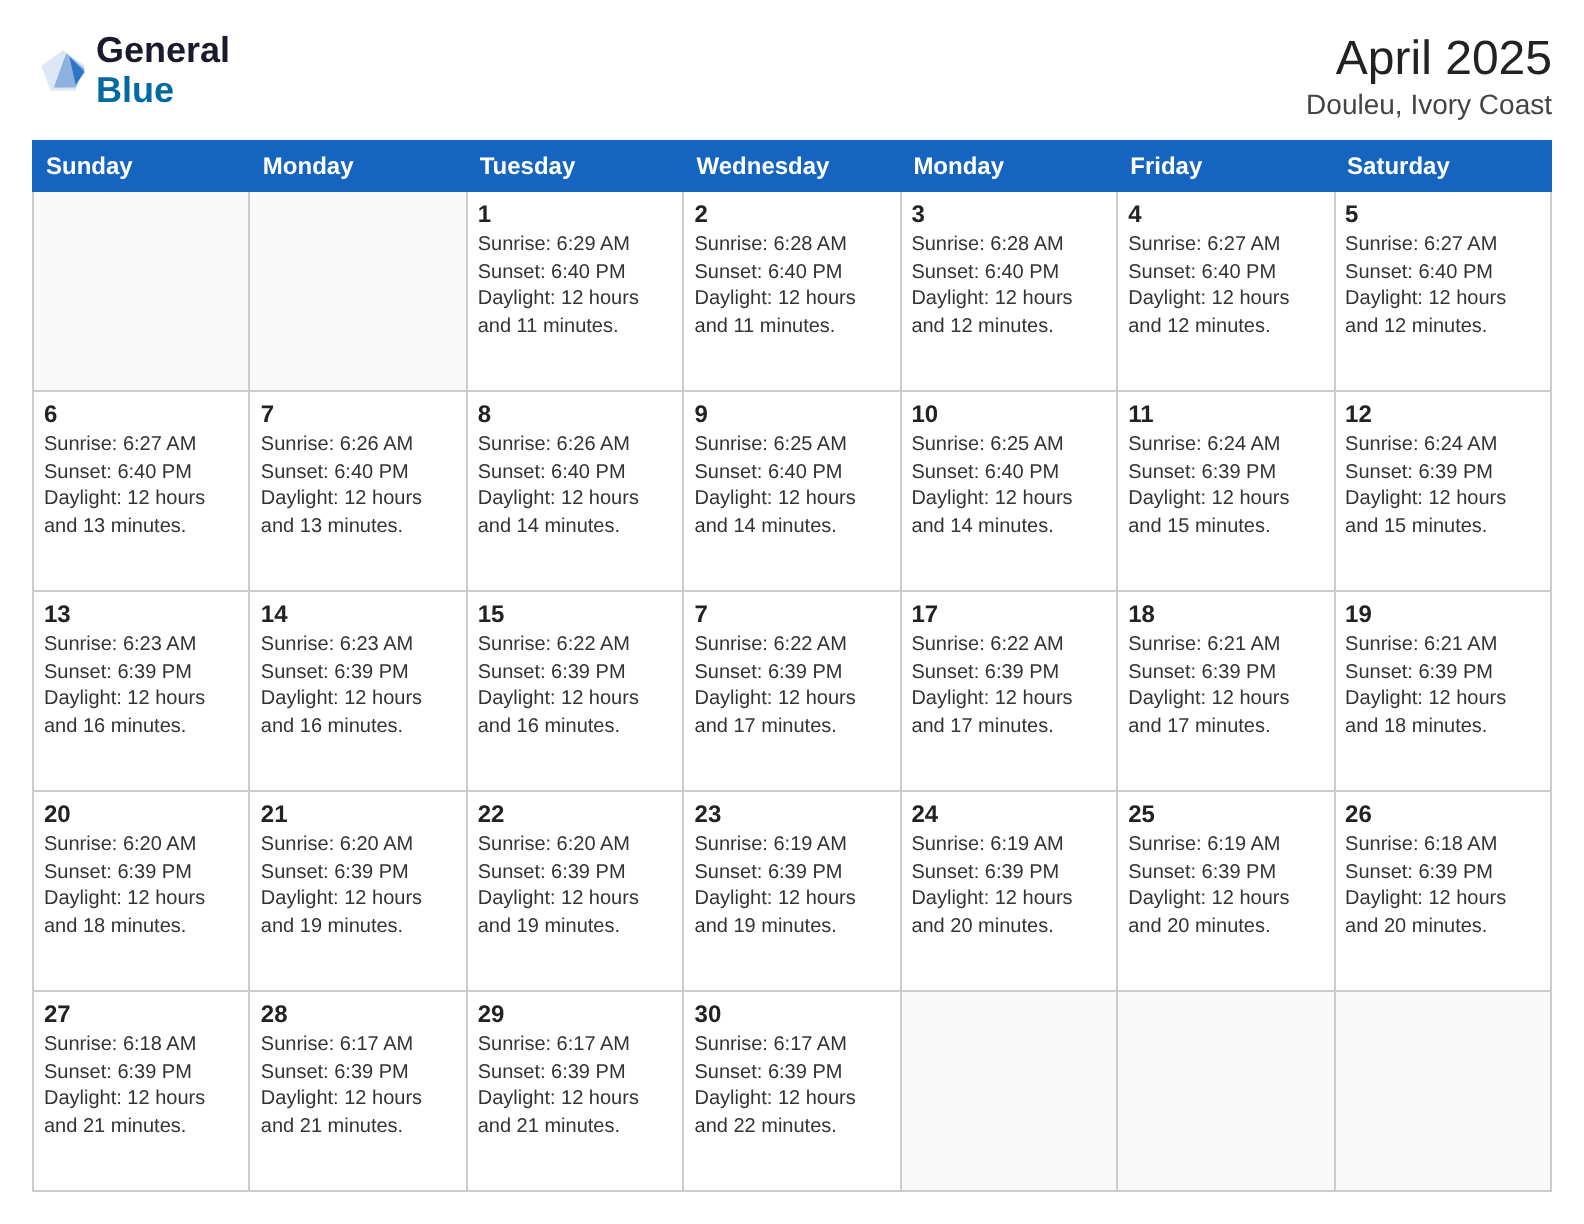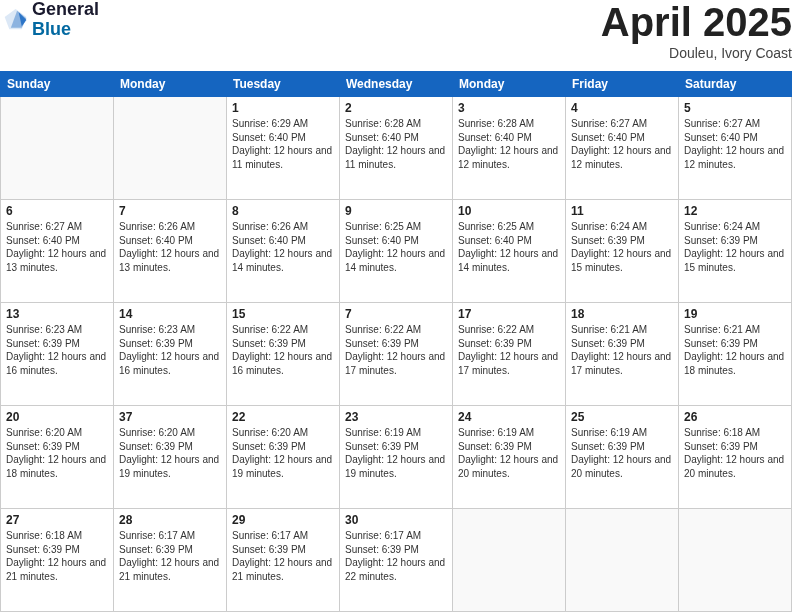--- a/index.html
+++ b/index.html
@@ -6,21 +6,21 @@
     body {
       font-family: Arial, sans-serif;
       background: #fff;
       width: 792px;
       height: 612px;
       overflow: hidden;
     }
     .page {
       width: 792px;
       height: 612px;
-      padding: 0;
+      padding: 16px;
       display: flex;
       flex-direction: column;
     }
     .header {
       display: flex;
       justify-content: space-between;
       align-items: flex-start;
       margin-bottom: 10px;
     }
     .logo {
@@ -35,22 +35,22 @@
       line-height: 1.1;
     }
     .logo-icon {
       width: 28px;
       height: 28px;
     }
     .title-block {
       text-align: right;
     }
     .title-block h1 {
-      font-size: 40px;
-      font-weight: bold;
+      font-size: 24px;
+      font-weight: normal;
       color: #222;
     }
     .title-block h2 {
       font-size: 14px;
       font-weight: normal;
       color: #444;
       text-align: right;
     }
     .calendar {
       width: 100%;
@@ -249,21 +249,21 @@
           </td>
         </tr>
         <tr>
           <td>
             <span class="day-number">20</span>
             <div class="day-info">Sunrise: 6:20 AM
 Sunset: 6:39 PM
 Daylight: 12 hours and 18 minutes.</div>
           </td>
           <td>
-            <span class="day-number">37</span>
+            <span class="day-number">21</span>
             <div class="day-info">Sunrise: 6:20 AM
 Sunset: 6:39 PM
 Daylight: 12 hours and 19 minutes.</div>
           </td>
           <td>
             <span class="day-number">22</span>
             <div class="day-info">Sunrise: 6:20 AM
 Sunset: 6:39 PM
 Daylight: 12 hours and 19 minutes.</div>
           </td>

